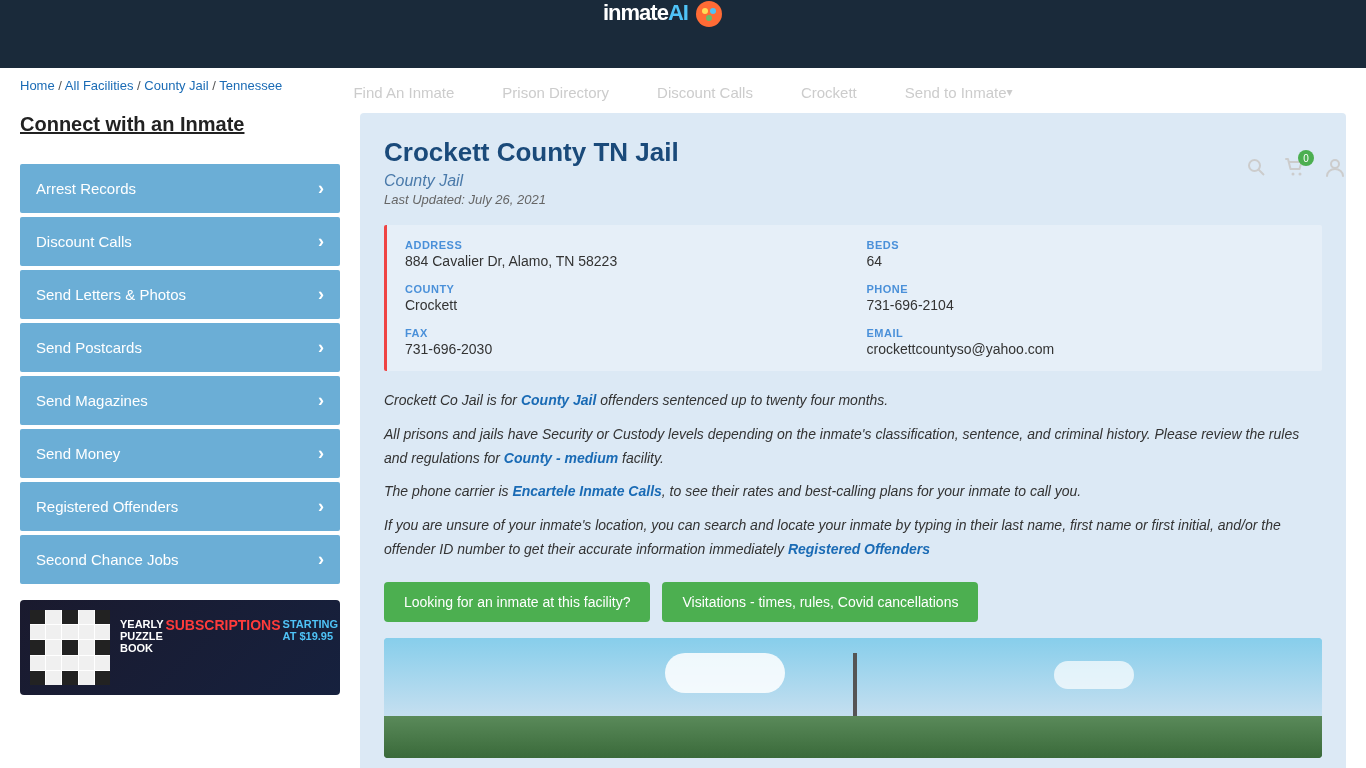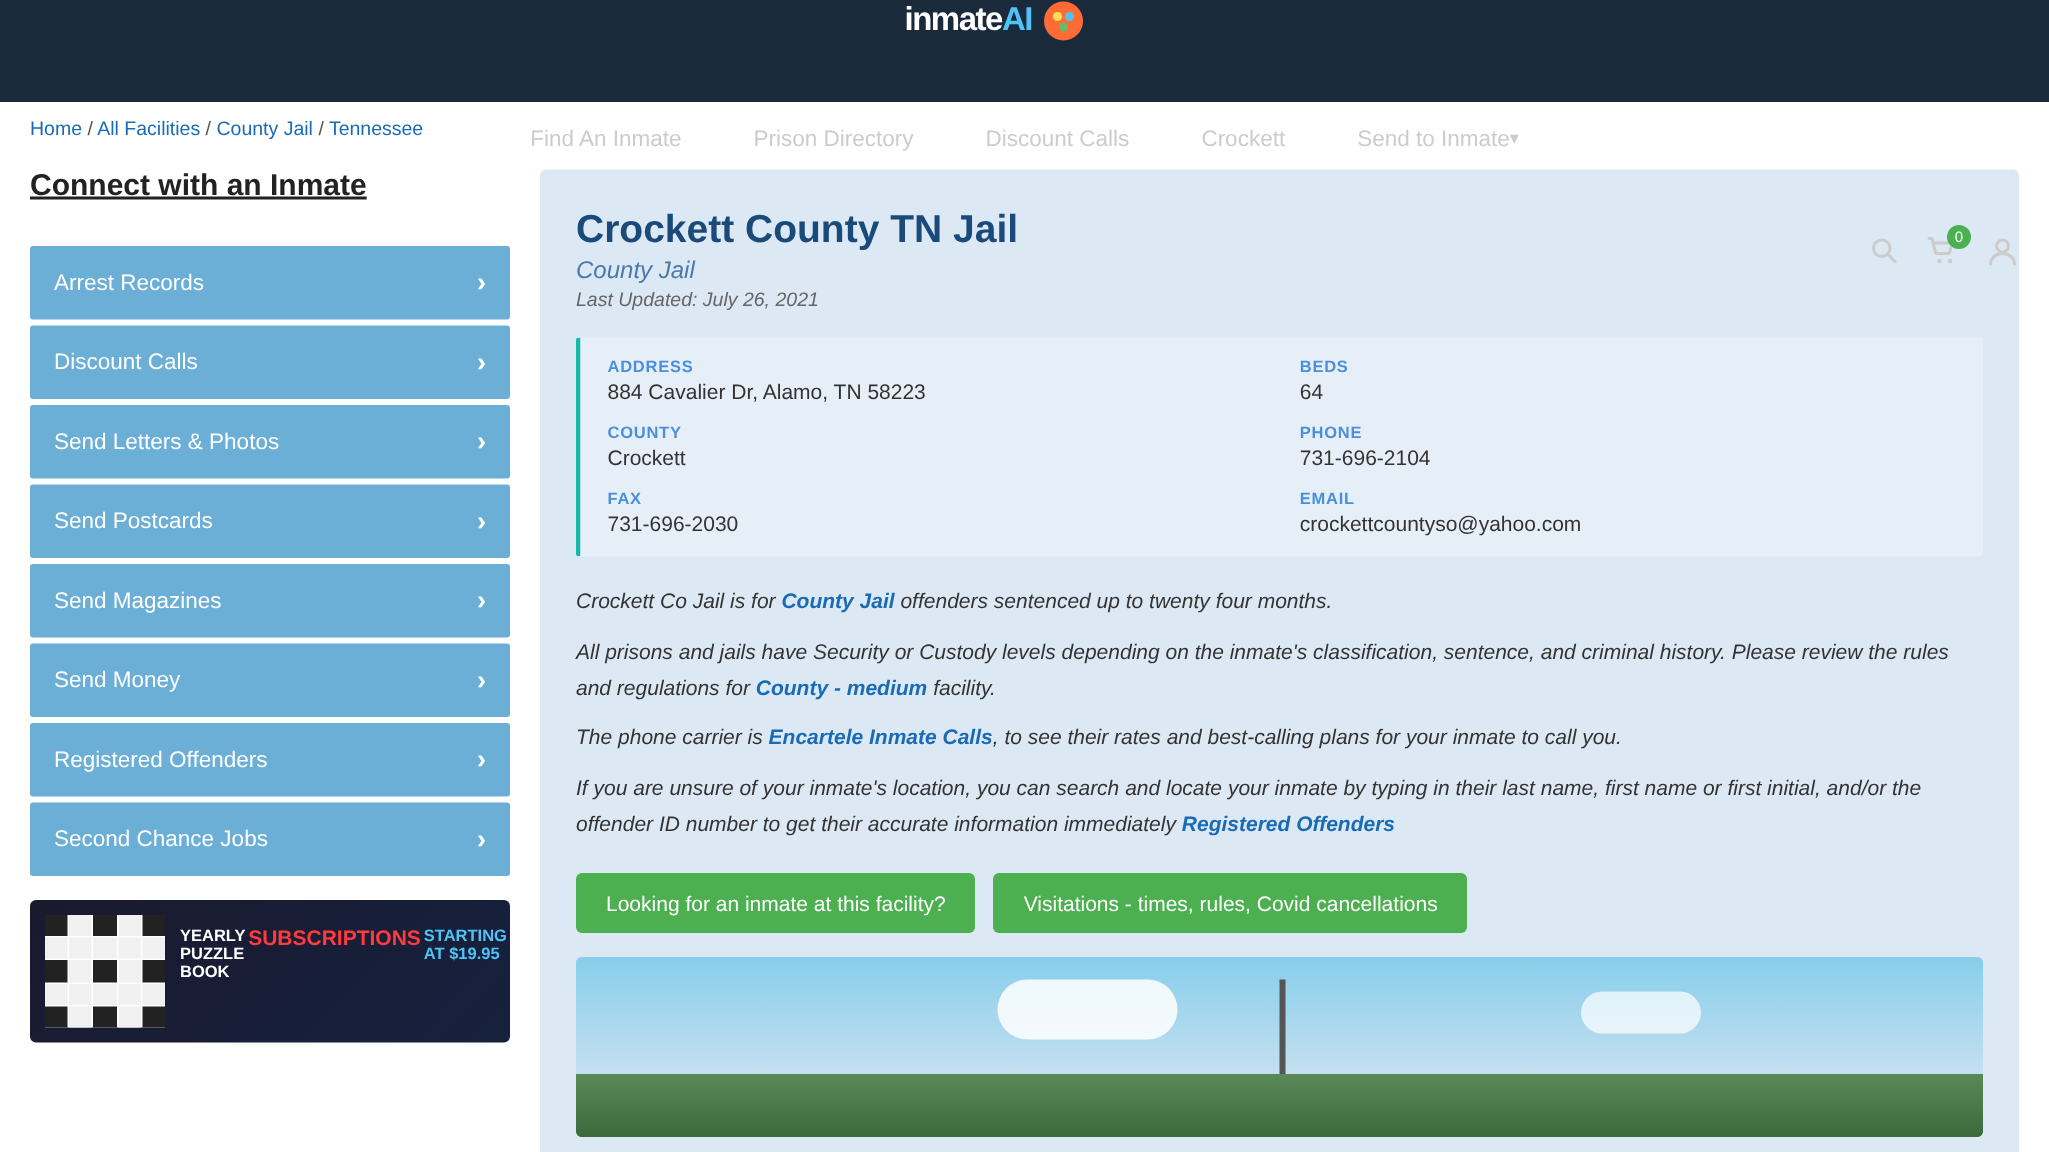--- a/index.html
+++ b/index.html
@@ -214,21 +214,21 @@
     }
     .facility-updated {
       font-size: 13px;
       font-style: italic;
       color: #666;
       margin-bottom: 18px;
     }
 
     
     .info-section {
-      border-left: 3px solid #14b8a6;
+      border-left: 3px solid #ef4444;
       padding-left: 16px;
       margin-bottom: 18px;
       background: rgba(255,255,255,0.3);
       padding: 14px 14px 14px 18px;
       border-radius: 2px;
     }
     .info-grid {
       display: grid;
       grid-template-columns: 1fr 1fr;
       gap: 14px 20px;

